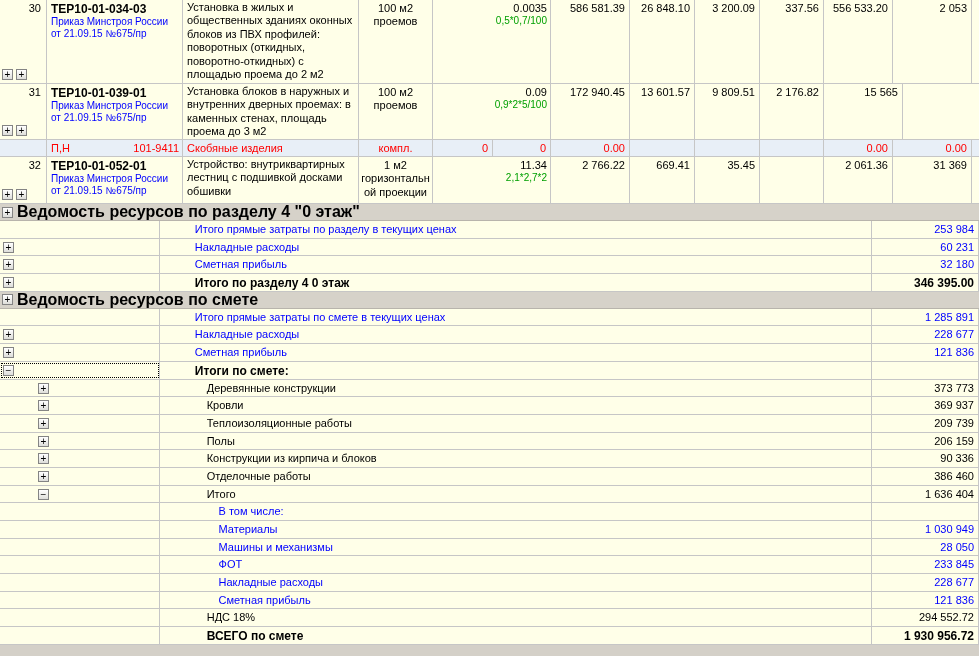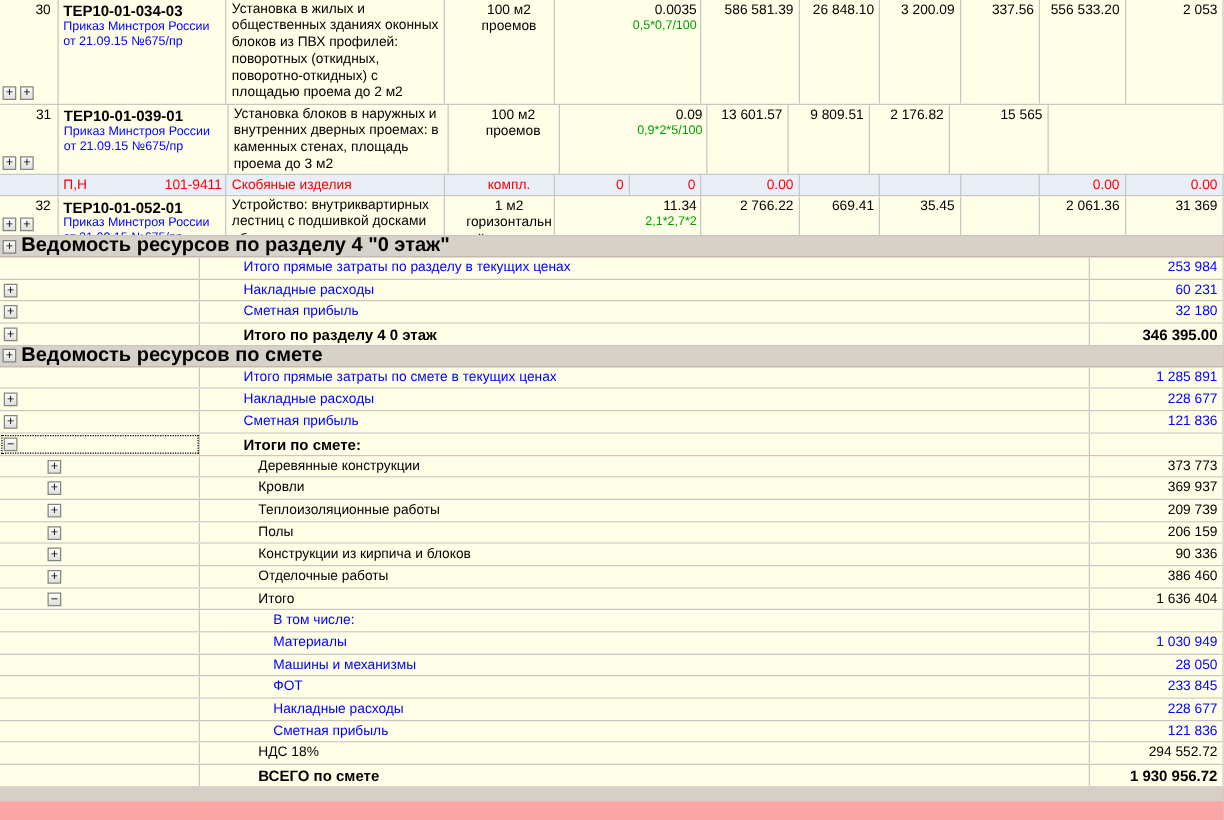--- a/index.html
+++ b/index.html
@@ -15,21 +15,21 @@
   .row { position: relative; display: flex; border-bottom: 1px solid #c6c6c6; background: #ffffe8; overflow: hidden; }
   .row-sm  { height: 17.7px; gap: 32px; }
   .row-hdr { height: 17px; }
 
   .cell { position: relative; height: 100%; border-right: 1px solid #c6c6c6; overflow: hidden; }
 
   
   .c-num  { width: 47px; }
   .c-code { width: 136px; padding: 2px 3px 0 4px; }
   .c-name { width: 176px; padding: 1px 2px 0 4px; line-height: 13.4px; }
-  .c-unit { width: 74px;  padding: 2px 1px 0 1px; text-align: center; line-height: 13.4px; overflow-wrap: anywhere; margin-left: 15px; }
+  .c-unit { width: 74px;  padding: 2px 1px 0 1px; text-align: center; line-height: 13.4px; overflow-wrap: anywhere; }
   .c-qty  { width: 118px; padding: 2px 3px 0 0; text-align: right; }
   .c-m1 { width: 79px; } .c-m2 { width: 65px; } .c-m3 { width: 65px; }
   .c-m4 { width: 64px; } .c-m5 { width: 69px; } .c-m6 { width: 79px; }
   .money { padding: 2px 4px 0 0; text-align: right; }
 
   .rnum { padding: 2px 5px 0 0; text-align: right; }
   .ricons { position: absolute; left: 2px; bottom: 3px; display: flex; gap: 3px; }
   .code { font-weight: bold; font-size: 12px; }
   .just { color: #0000ff; font-size: 10px; line-height: 11.5px; }
   .qval { line-height: 13px; }
@@ -110,20 +110,21 @@
         <div class="code">ТЕР10-01-039-01</div>
         <div class="just">Приказ Минстроя России</div>
         <div class="just">от 21.09.15 №675/пр</div>
       </div>
       <div class="cell c-name"><span>Установка блоков в наружных и внутренних дверных проемах: в каменных стенах, площадь проема до 3 м2</span></div>
       <div class="cell c-unit"><span>100 м2 проемов</span></div>
       <div class="cell c-qty">
         <div class="qval">0.09</div>
         <div class="formula">0,9*2*5/100</div>
       </div>
+      <div class="cell money c-m1"><span>172 940.45</span></div>
       <div class="cell money c-m2"><span>13 601.57</span></div>
       <div class="cell money c-m3"><span>9 809.51</span></div>
       <div class="cell money c-m4"><span>2 176.82</span></div>
       <div class="cell money c-m6"><span>15 565</span></div>
     </div>
     <div class="row resource" style="height:17px">
       <div class="cell c-num"></div>
       <div class="cell c-code res-code">
         <span>П,Н</span>
         <span>101-9411</span>
@@ -132,21 +133,21 @@
       <div class="cell c-unit res-unit"><span>компл.</span></div>
       <div class="cell money c-q1"><span>0</span></div>
       <div class="cell money c-q2"><span>0</span></div>
       <div class="cell money c-m1"><span>0.00</span></div>
       <div class="cell money c-m2"><span></span></div>
       <div class="cell money c-m3"><span></span></div>
       <div class="cell money c-m4"><span></span></div>
       <div class="cell money c-m5"><span>0.00</span></div>
       <div class="cell money c-m6"><span>0.00</span></div>
     </div>
-    <div class="row" style="height:32px">
+    <div class="row" style="height:47px">
       <div class="cell c-num">
         <div class="rnum">32</div>
         <div class="ricons">
           <span class="xicon ">+</span>
           <span class="xicon ">+</span>
         </div>
       </div>
       <div class="cell c-code">
         <div class="code">ТЕР10-01-052-01</div>
         <div class="just">Приказ Минстроя России</div>

